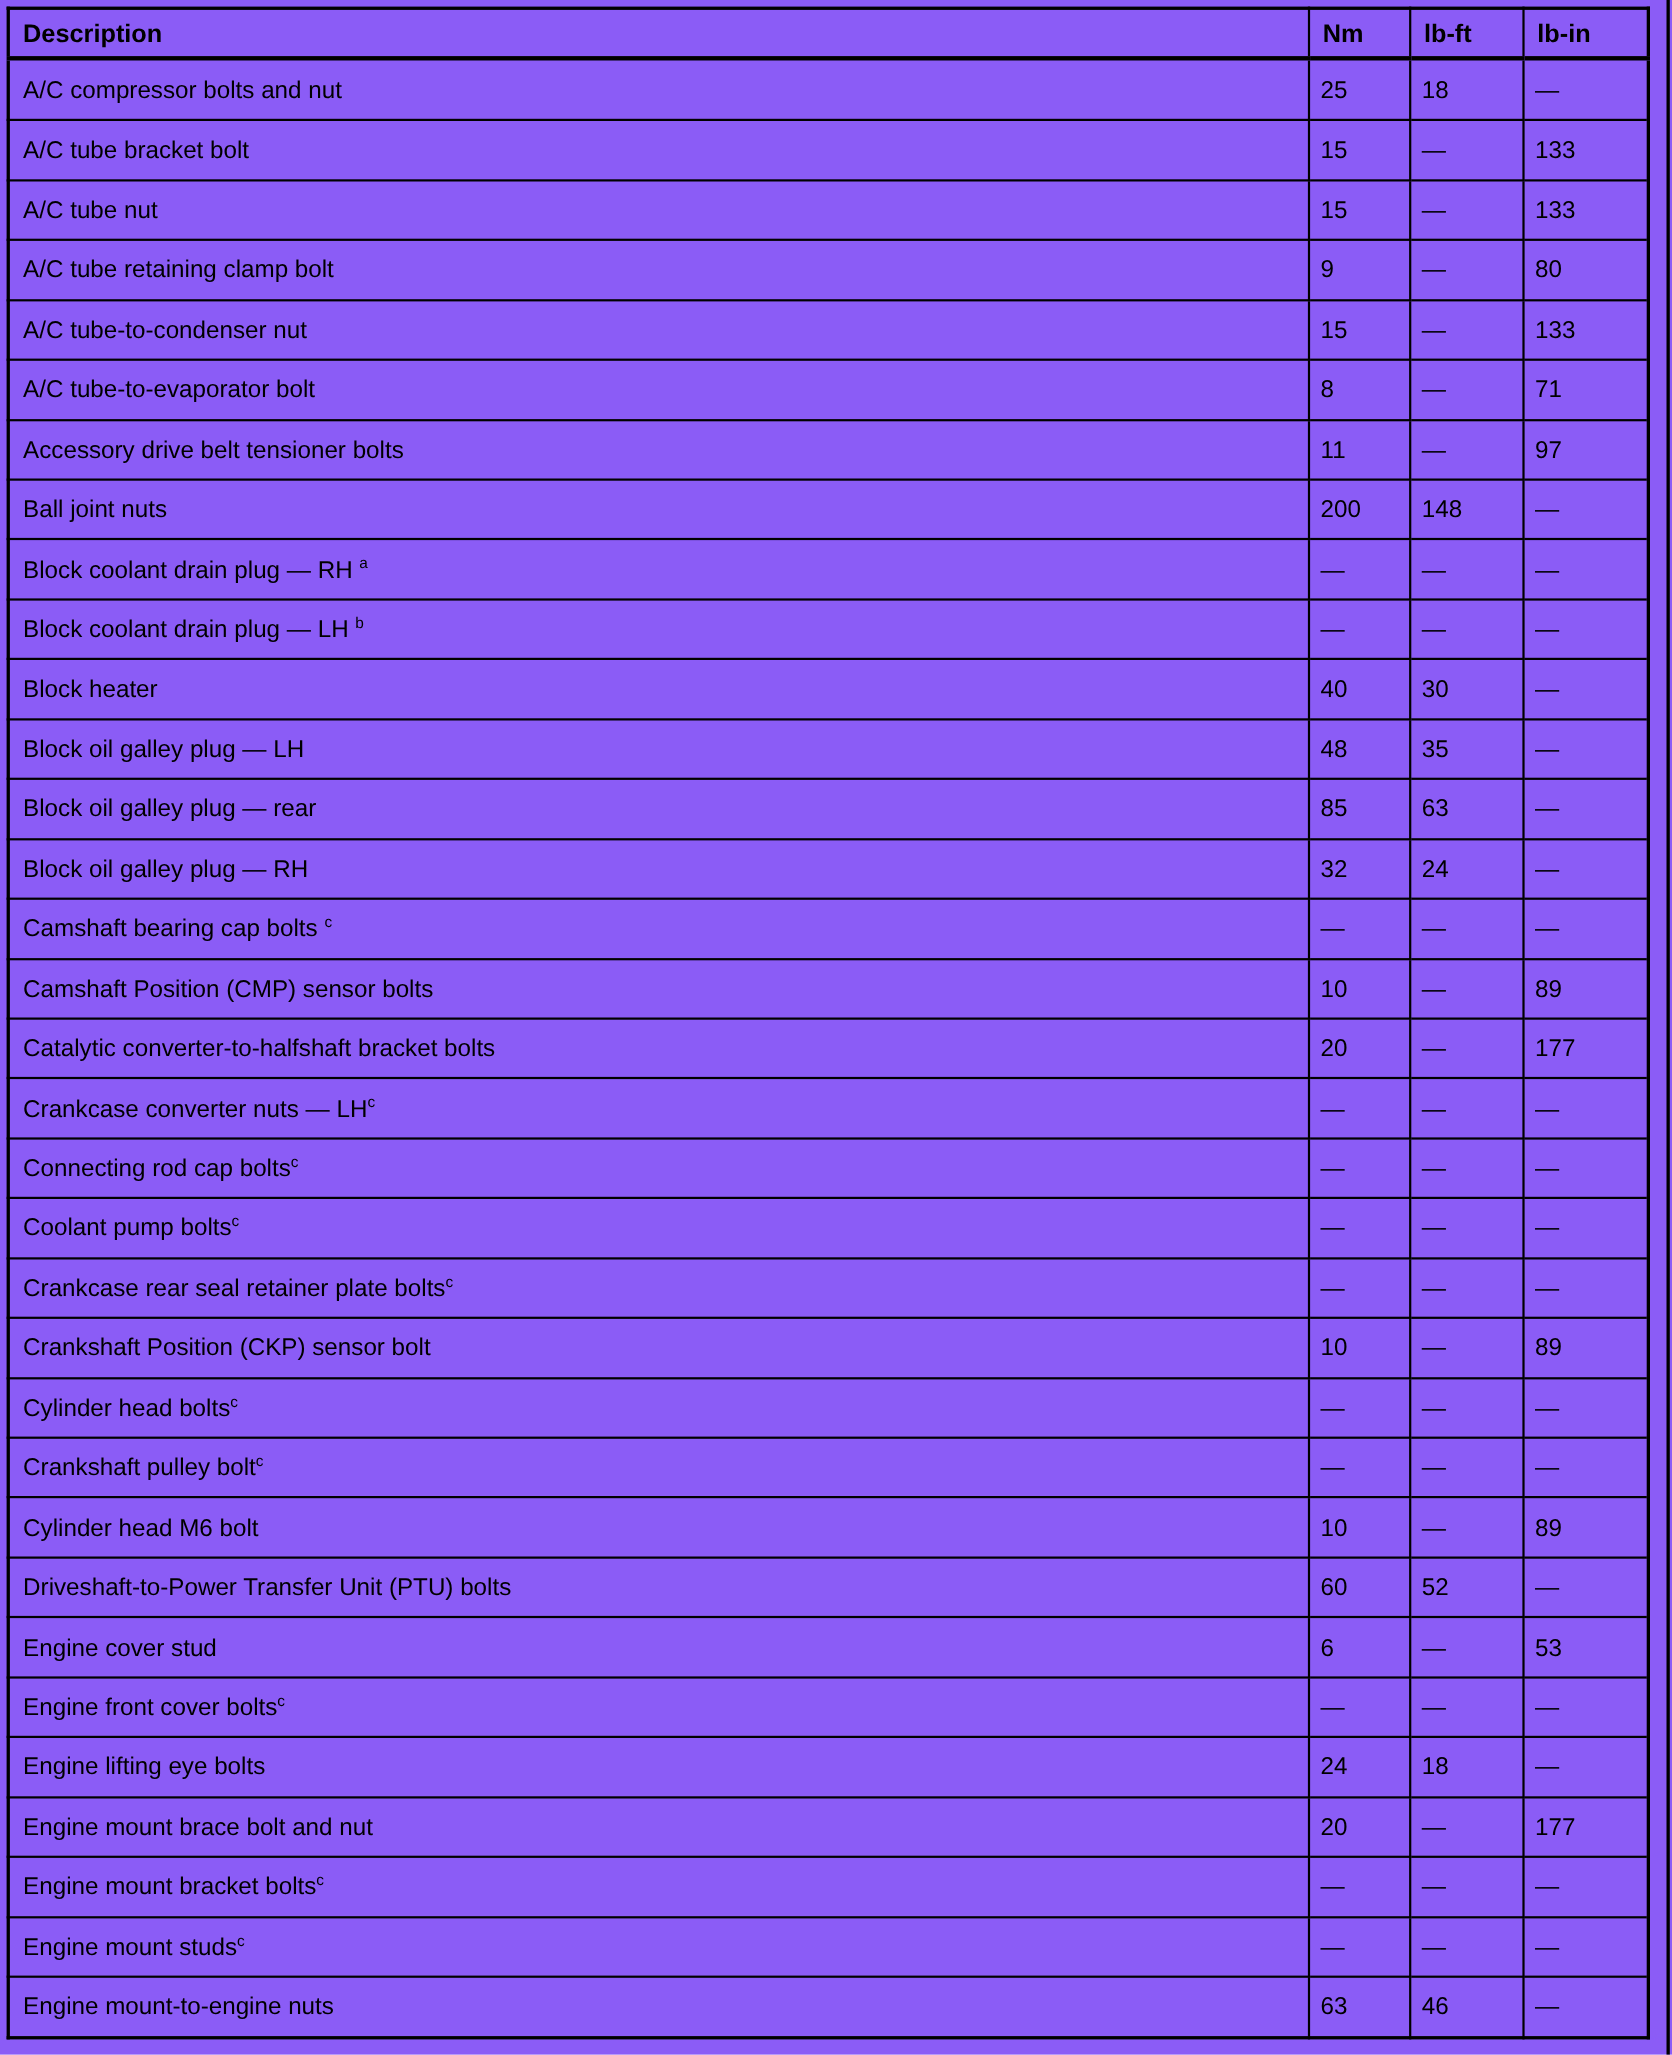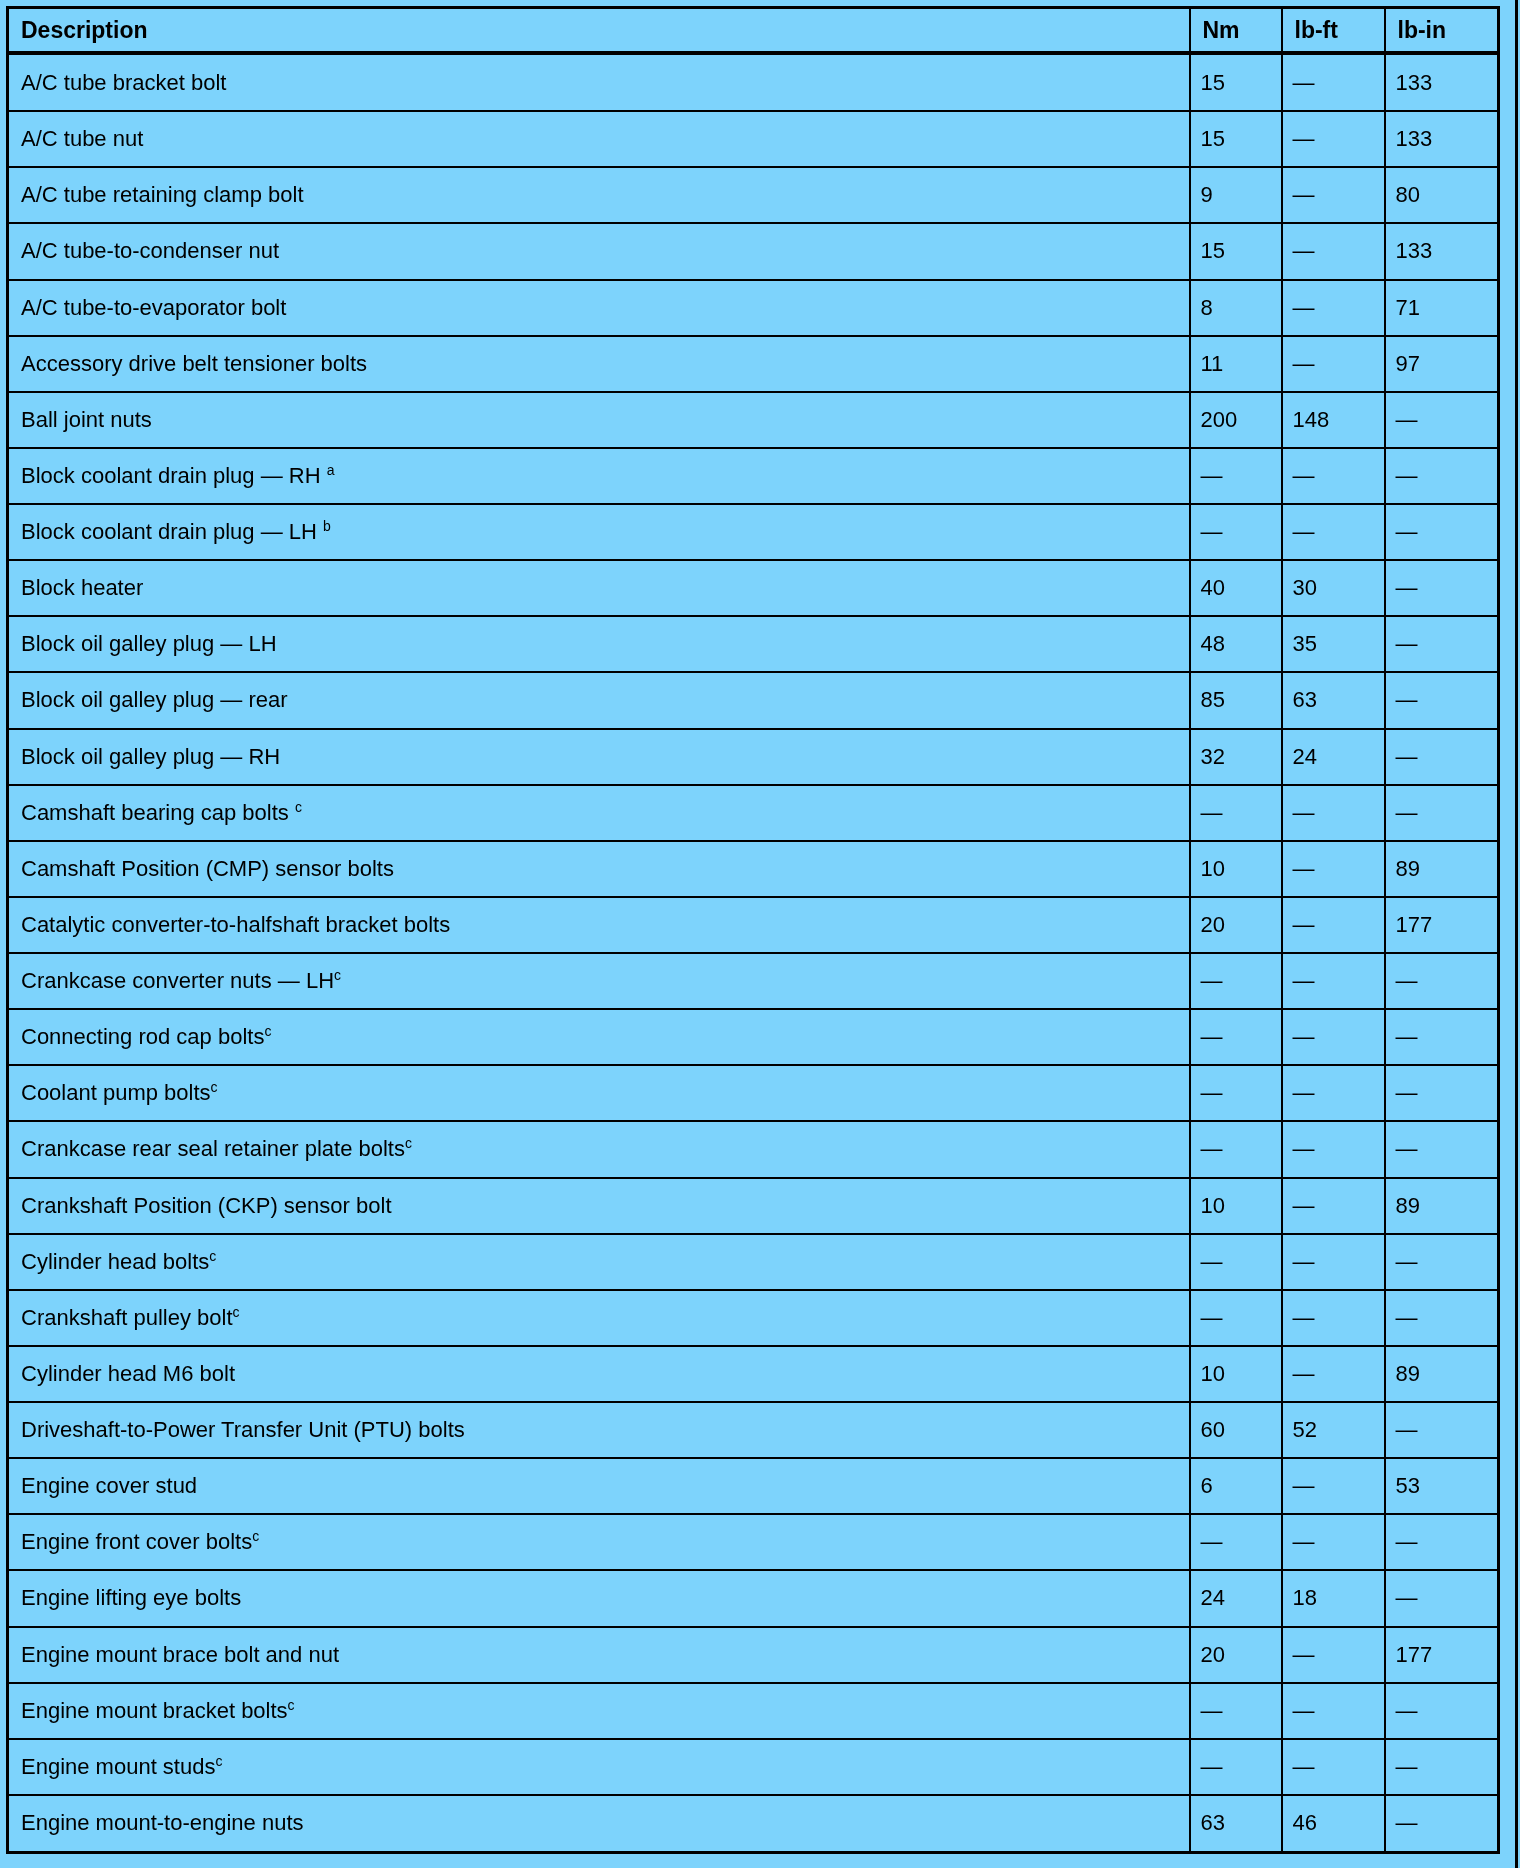--- a/index.html
+++ b/index.html
@@ -10,21 +10,21 @@
   body {
     width: 1520px;
     height: 1868px;
     position: relative;
     font-family: "Liberation Sans", sans-serif;
     color: #000;
   }
   .page {
     position: absolute;
     inset: 0;
-    background: #7dd3fc;
+    background: #8b5cf6;
   }
   table.spec-table {
     position: absolute;
     left: 6px;
     top: 6px;
     width: 1494px;
     height: 1848px;
     border-collapse: collapse;
     table-layout: fixed;
     border: 3px solid #000;
@@ -84,20 +84,26 @@
     <thead>
       <tr>
         <th>Description</th>
         <th>Nm</th>
         <th>lb-ft</th>
         <th>lb-in</th>
       </tr>
     </thead>
     <tbody id="table-body">
         <tr>
+          <td class="desc-cell"><span>A/C compressor bolts and nut</span></td>
+          <td class="num-cell">25</td>
+          <td class="num-cell">18</td>
+          <td class="num-cell">—</td>
+        </tr>
+        <tr>
           <td class="desc-cell"><span>A/C tube bracket bolt</span></td>
           <td class="num-cell">15</td>
           <td class="num-cell">—</td>
           <td class="num-cell">133</td>
         </tr>
         <tr>
           <td class="desc-cell"><span>A/C tube nut</span></td>
           <td class="num-cell">15</td>
           <td class="num-cell">—</td>
           <td class="num-cell">133</td>

